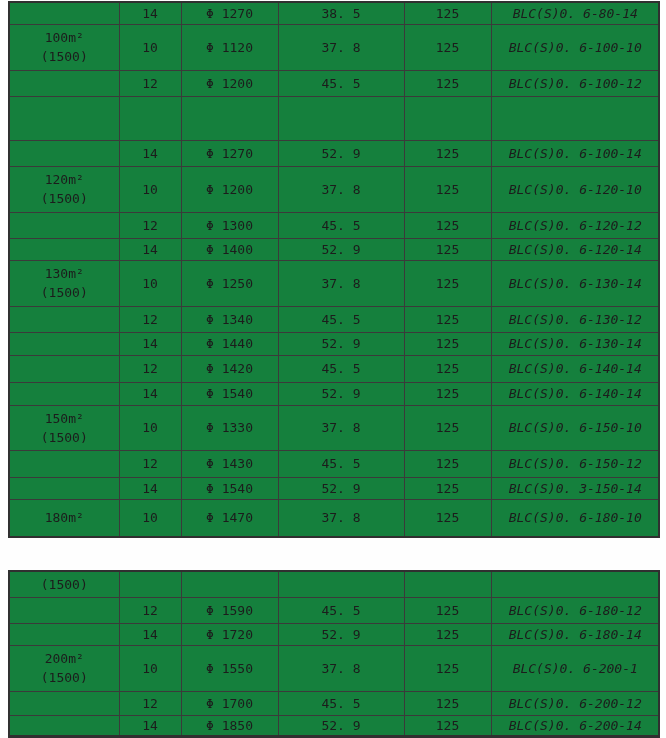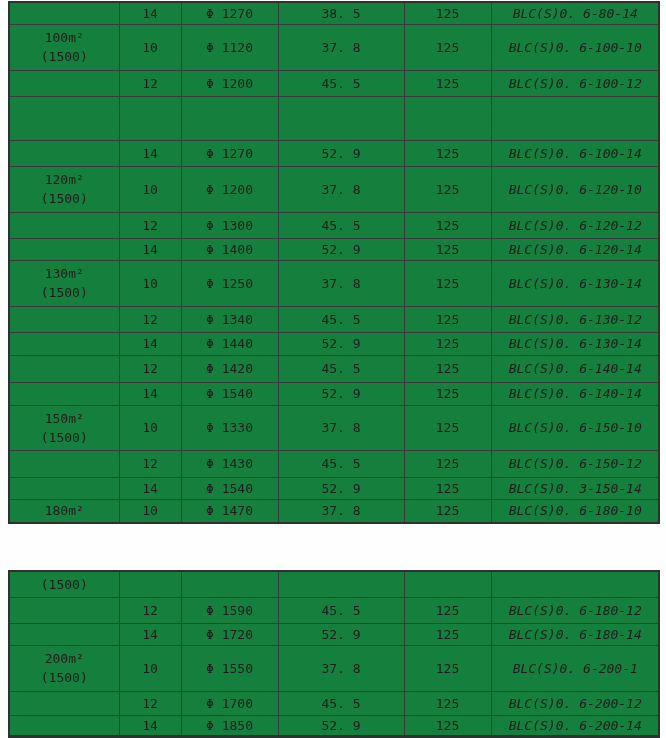--- a/index.html
+++ b/index.html
@@ -189,21 +189,21 @@
           <td class="c5">BLC(S)0. 6-150-12</td>
         </tr>
         <tr style="height: 22px;">
           <td class="c0"></td>
           <td class="c1">14</td>
           <td class="c2">Φ 1540</td>
           <td class="c3">52. 9</td>
           <td class="c4">125</td>
           <td class="c5">BLC(S)0. 3-150-14</td>
         </tr>
-        <tr style="height: 24px;">
+        <tr style="height: 38px;">
           <td class="c0">180m²</td>
           <td class="c1">10</td>
           <td class="c2">Φ 1470</td>
           <td class="c3">37. 8</td>
           <td class="c4">125</td>
           <td class="c5">BLC(S)0. 6-180-10</td>
         </tr>
       </tbody>
   </table>
 

